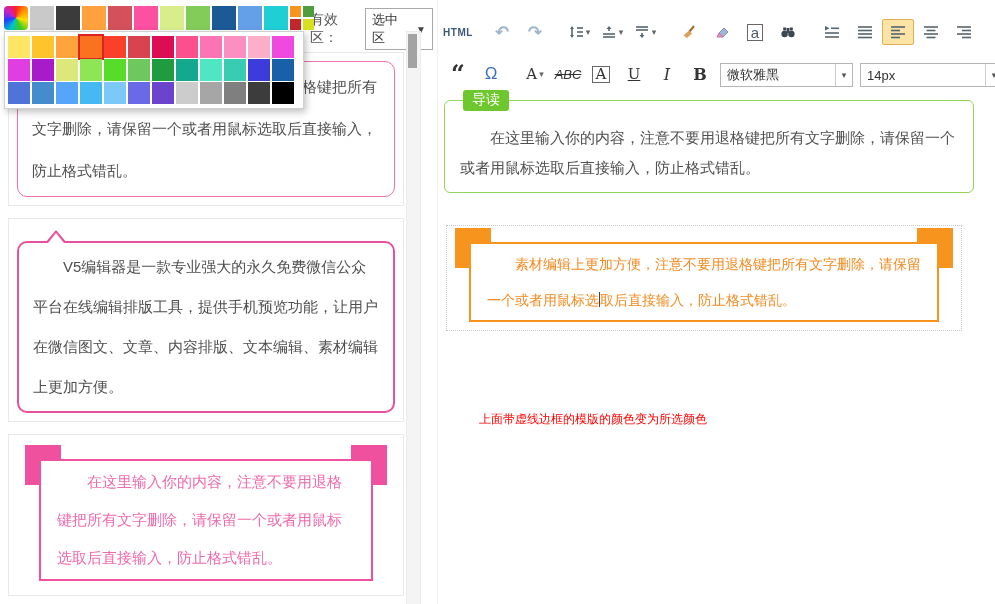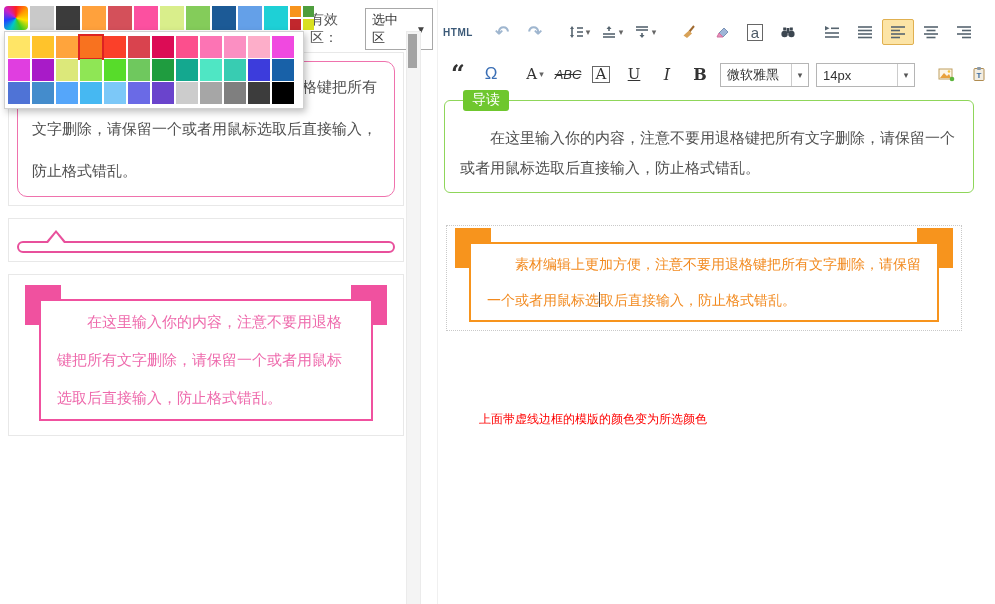--- a/index.html
+++ b/index.html
@@ -63,21 +63,21 @@
   .sep{width:1px;height:19px;background:#dcdcdc;margin:0 5px;}
   .caret-down{font-size:9px;color:#666;margin-left:2px;}
   .quote-btn{font-family:"DejaVu Serif","Liberation Serif",serif;font-size:24px;font-weight:bold;color:#333;line-height:10px;padding-top:8px;}
   .omega-btn{color:#3b6fb5;font-size:17px;}
   .fontcolor-btn,.boxa-btn{font-family:"DejaVu Serif","Liberation Serif",serif;font-size:15px;color:#333;}
   .strike-btn{font-size:13px;text-decoration:line-through;color:#333;letter-spacing:0;font-style:italic;}
   .boxa-inner{border:1px solid #666;padding:0 3px;line-height:15px;}
   .u-btn{font-family:"DejaVu Serif","Liberation Serif",serif;text-decoration:underline;color:#333;}
   .i-btn{font-family:"DejaVu Serif","Liberation Serif",serif;font-style:italic;color:#333;font-size:16px;}
   .b-btn{font-family:"DejaVu Serif","Liberation Serif",serif;font-weight:bold;color:#333;font-size:16px;}
-  .dd{border:1px solid #b5b5b5;background:#fff;height:22px;display:flex;align-items:center;font-size:13px;color:#333;margin:0 3px;cursor:pointer;}
+  .dd{border:1px solid #b5b5b5;background:#fff;height:22px;display:flex;align-items:center;font-size:13px;color:#333;margin:0 3px;cursor:pointer;gap:44px;}
   .dd-text{padding:0 6px;}
   .dd-arrow{border-left:1px solid #ccc;width:16px;text-align:center;font-size:9px;color:#555;align-self:stretch;display:flex;align-items:center;justify-content:center;}
   .ff .dd-text{min-width:58px;}
   .fs .dd-text{min-width:68px;}
   
   .canvas{position:relative;flex:1;background:#fff;}
   .green-box{position:absolute;left:6px;top:13px;width:530px;height:93px;border:1px solid #8fd65a;border-radius:6px;box-sizing:border-box;}
   .green-tag{position:absolute;top:-11px;left:18px;background:#6fc72e;color:#fff;font-size:14px;padding:1px 9px 2px;border-radius:3px;}
   .green-text{margin:0;padding:22px 15px 0;font-size:15px;line-height:30px;text-indent:2em;color:#4f4f4f;}
   .selected-region{position:absolute;left:8px;top:138px;width:516px;height:106px;border:1px dotted #c9c9c9;box-sizing:border-box;}
@@ -170,20 +170,21 @@
       <div class="tpl-card">
         <div class="tpl1-box">
           <p class="tpl-text">在这里输入你的内容，注意不要用退格键把所有文字删除，请保留一个或者用鼠标选取后直接输入，防止格式错乱。</p>
         </div>
       </div>
       <div class="tpl-card">
         <div class="tpl3-box">
           <div class="bubble-pointer">
               <div class="bubble-pointer-inner"></div>
             </div>
+          <p class="tpl-text">V5编辑器是一款专业强大的永久免费微信公众平台在线编辑排版工具，提供手机预览功能，让用户在微信图文、文章、内容排版、文本编辑、素材编辑上更加方便。</p>
         </div>
       </div>
       <div class="tpl-card">
         <div class="ribbon pink">
           <div class="corner cl"></div>
           <div class="corner cr"></div>
           <div class="ribbon-box">
             <p class="tpl-text">在这里输入你的内容，注意不要用退格键把所有文字删除，请保留一个或者用鼠标选取后直接输入，防止格式错乱。</p>
           </div>
         </div>

